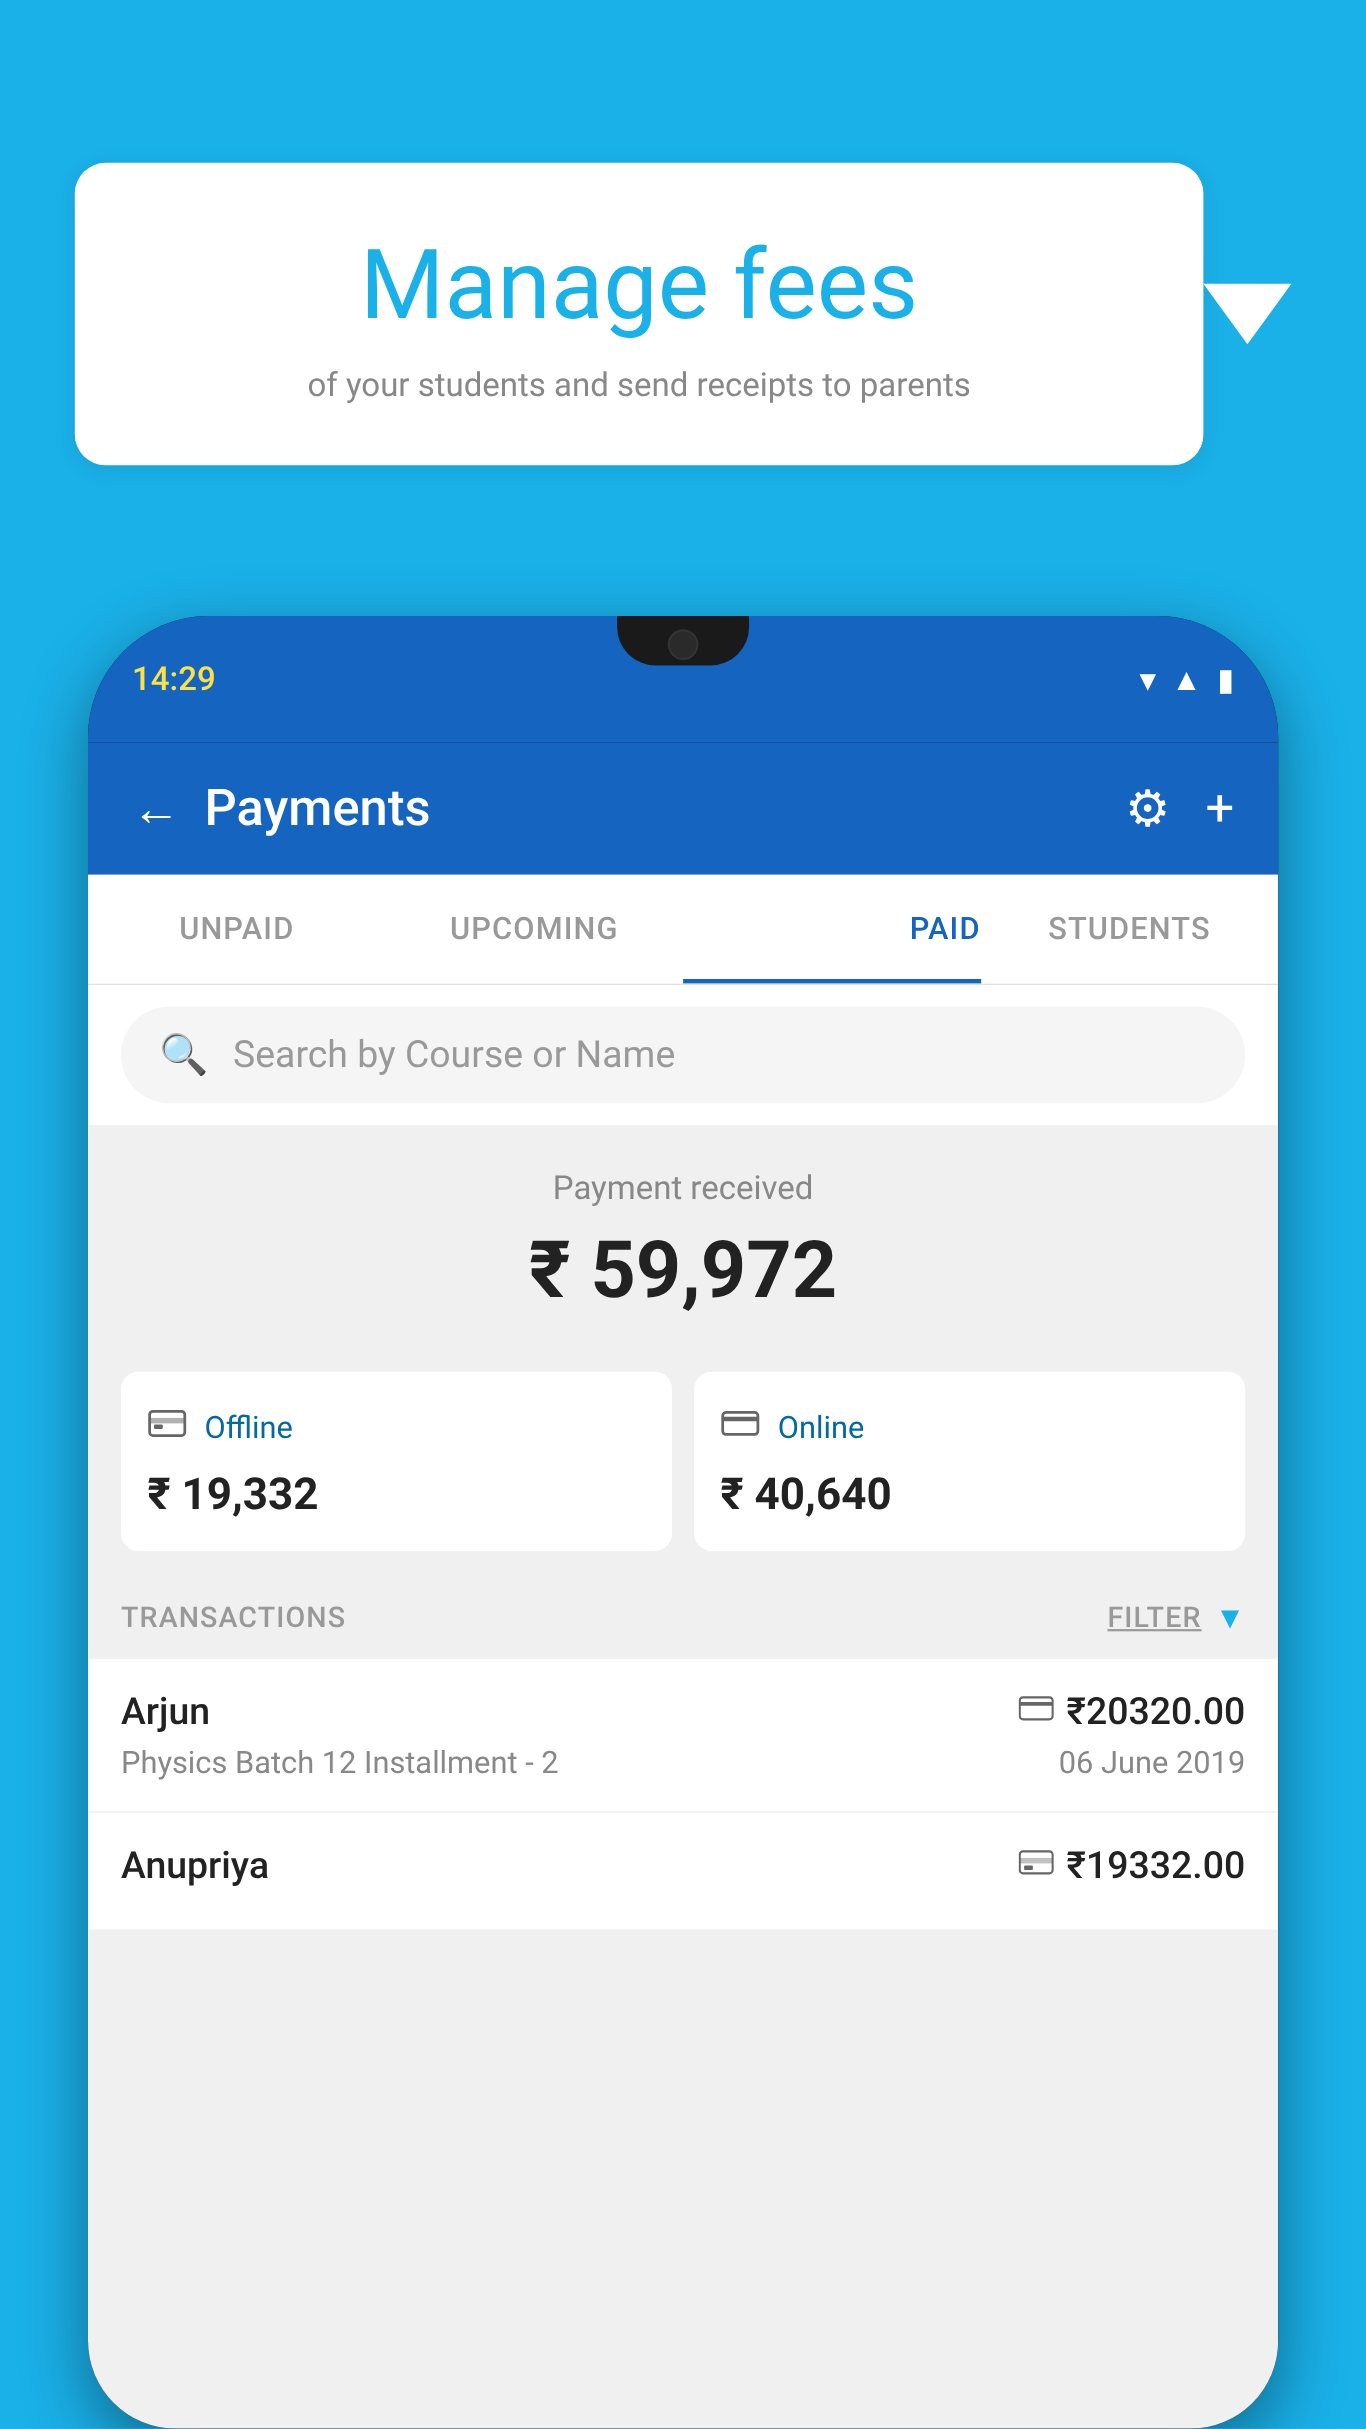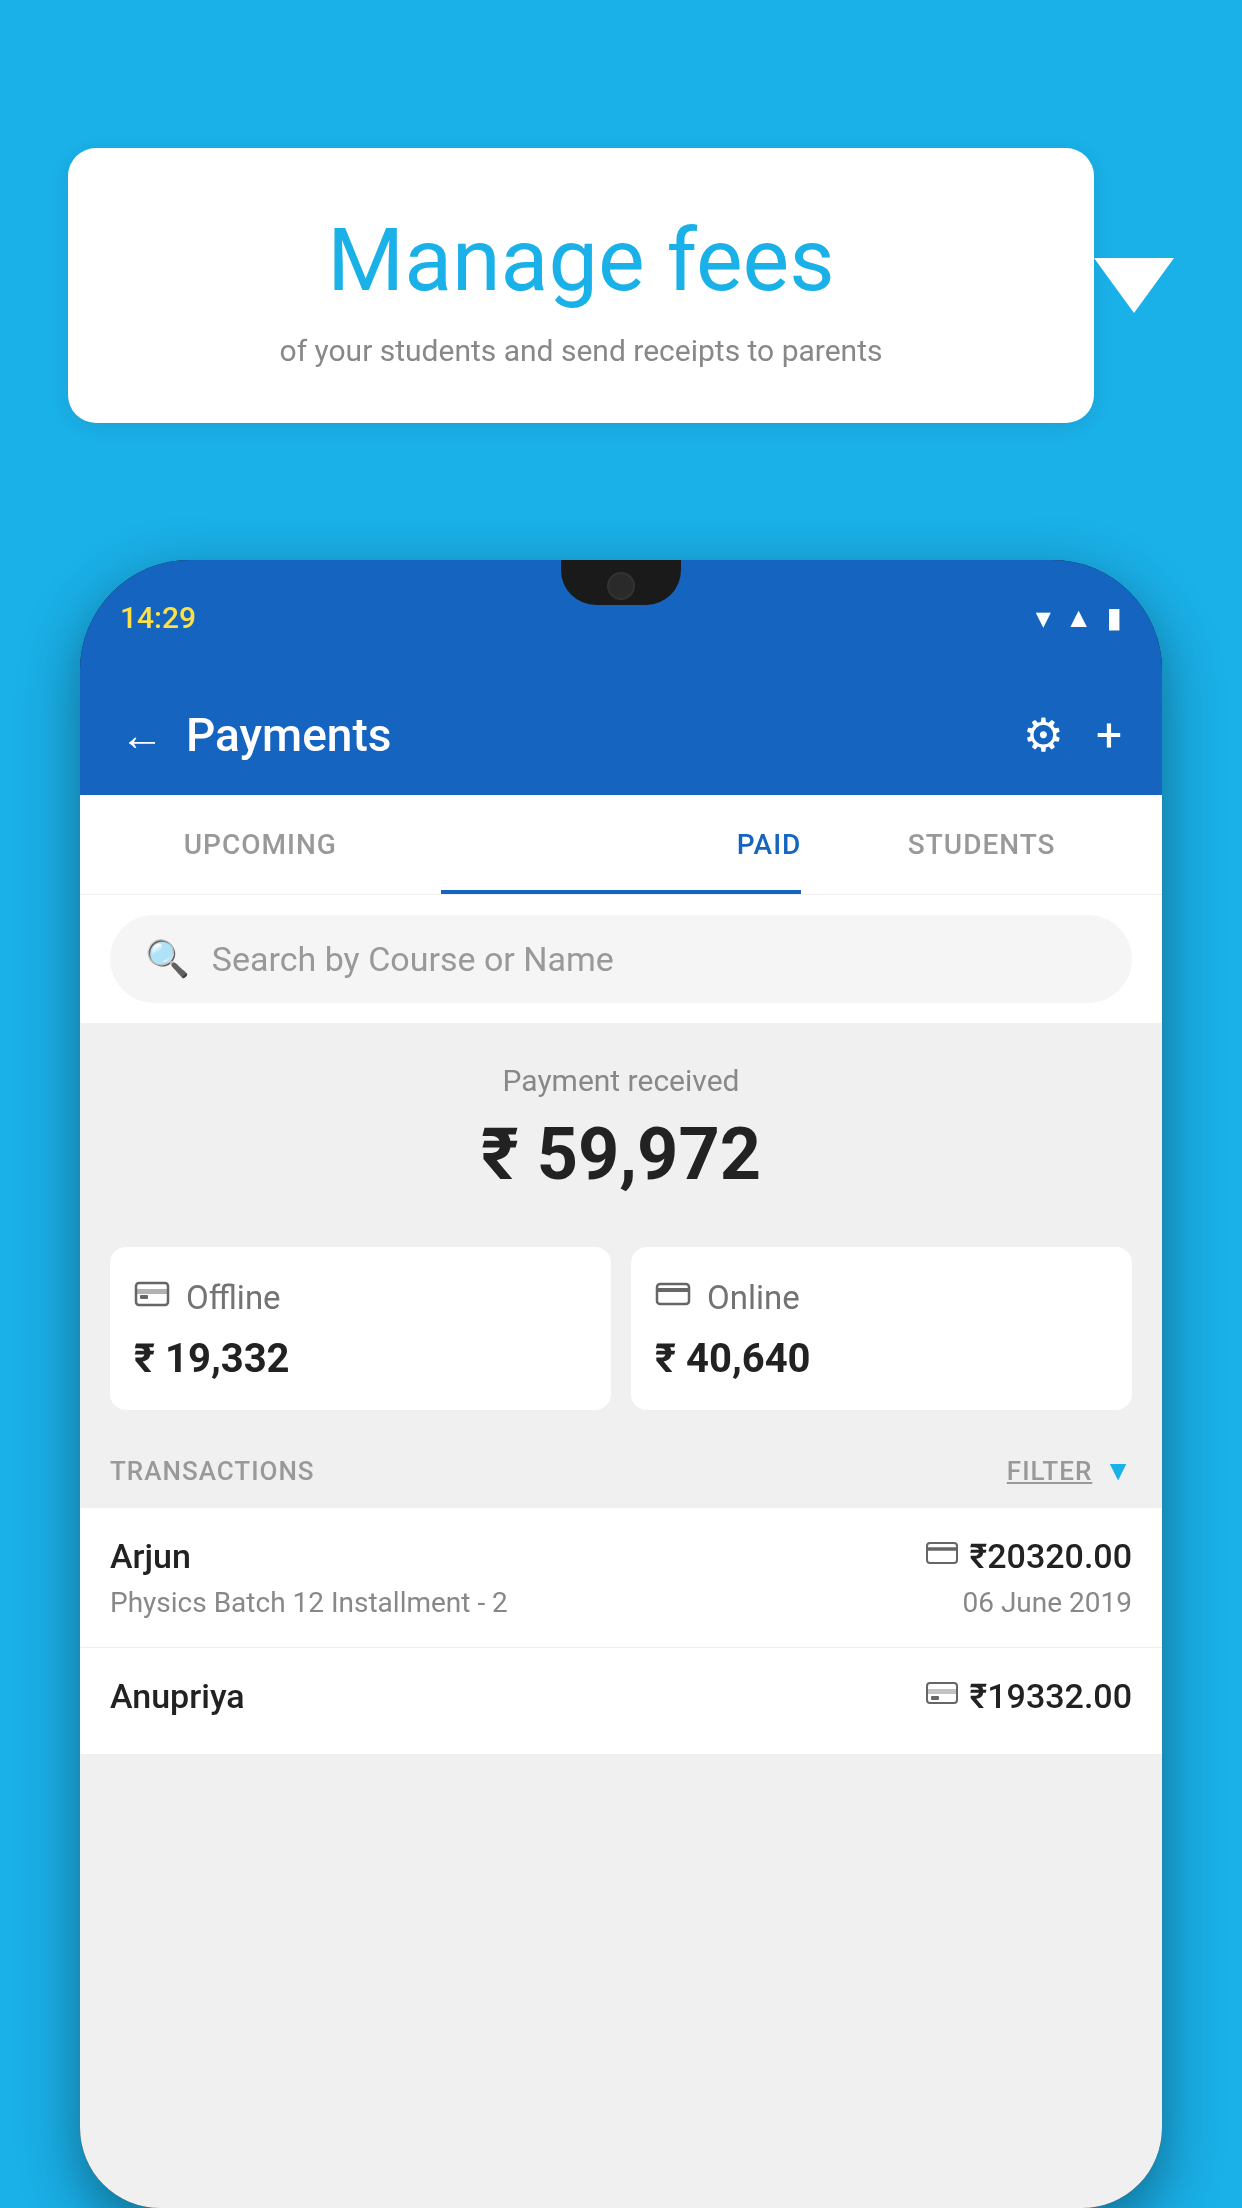--- a/index.html
+++ b/index.html
@@ -266,22 +266,22 @@
       gap: 16px;
       color: #666;
     }
 
     .card-icon {
       font-size: 32px;
       color: #666;
     }
 
     .card-type {
-      font-size: 33px;
-      color: #737373;
+      font-size: 28px;
+      color: #0369a1;
     }
 
     .card-amount {
       font-size: 40px;
       font-weight: 700;
       color: #222;
     }
 
     
     .transactions-header {
@@ -398,20 +398,23 @@
         <span class="back-arrow">←</span>
         <span class="header-title">Payments</span>
       </div>
       <div class="header-right">
         <span class="gear-icon">⚙</span>
         <span class="plus-icon">+</span>
       </div>
     </div>
 
     <div class="tabs">
+      <div class="tab">
+        <span>UNPAID</span>
+      </div>
       <div class="tab">
         <span>UPCOMING</span>
       </div>
       <div class="tab active">
         <span>PAID</span>
       </div>
       <div class="tab">
         <span>STUDENTS</span>
       </div>
     </div>

